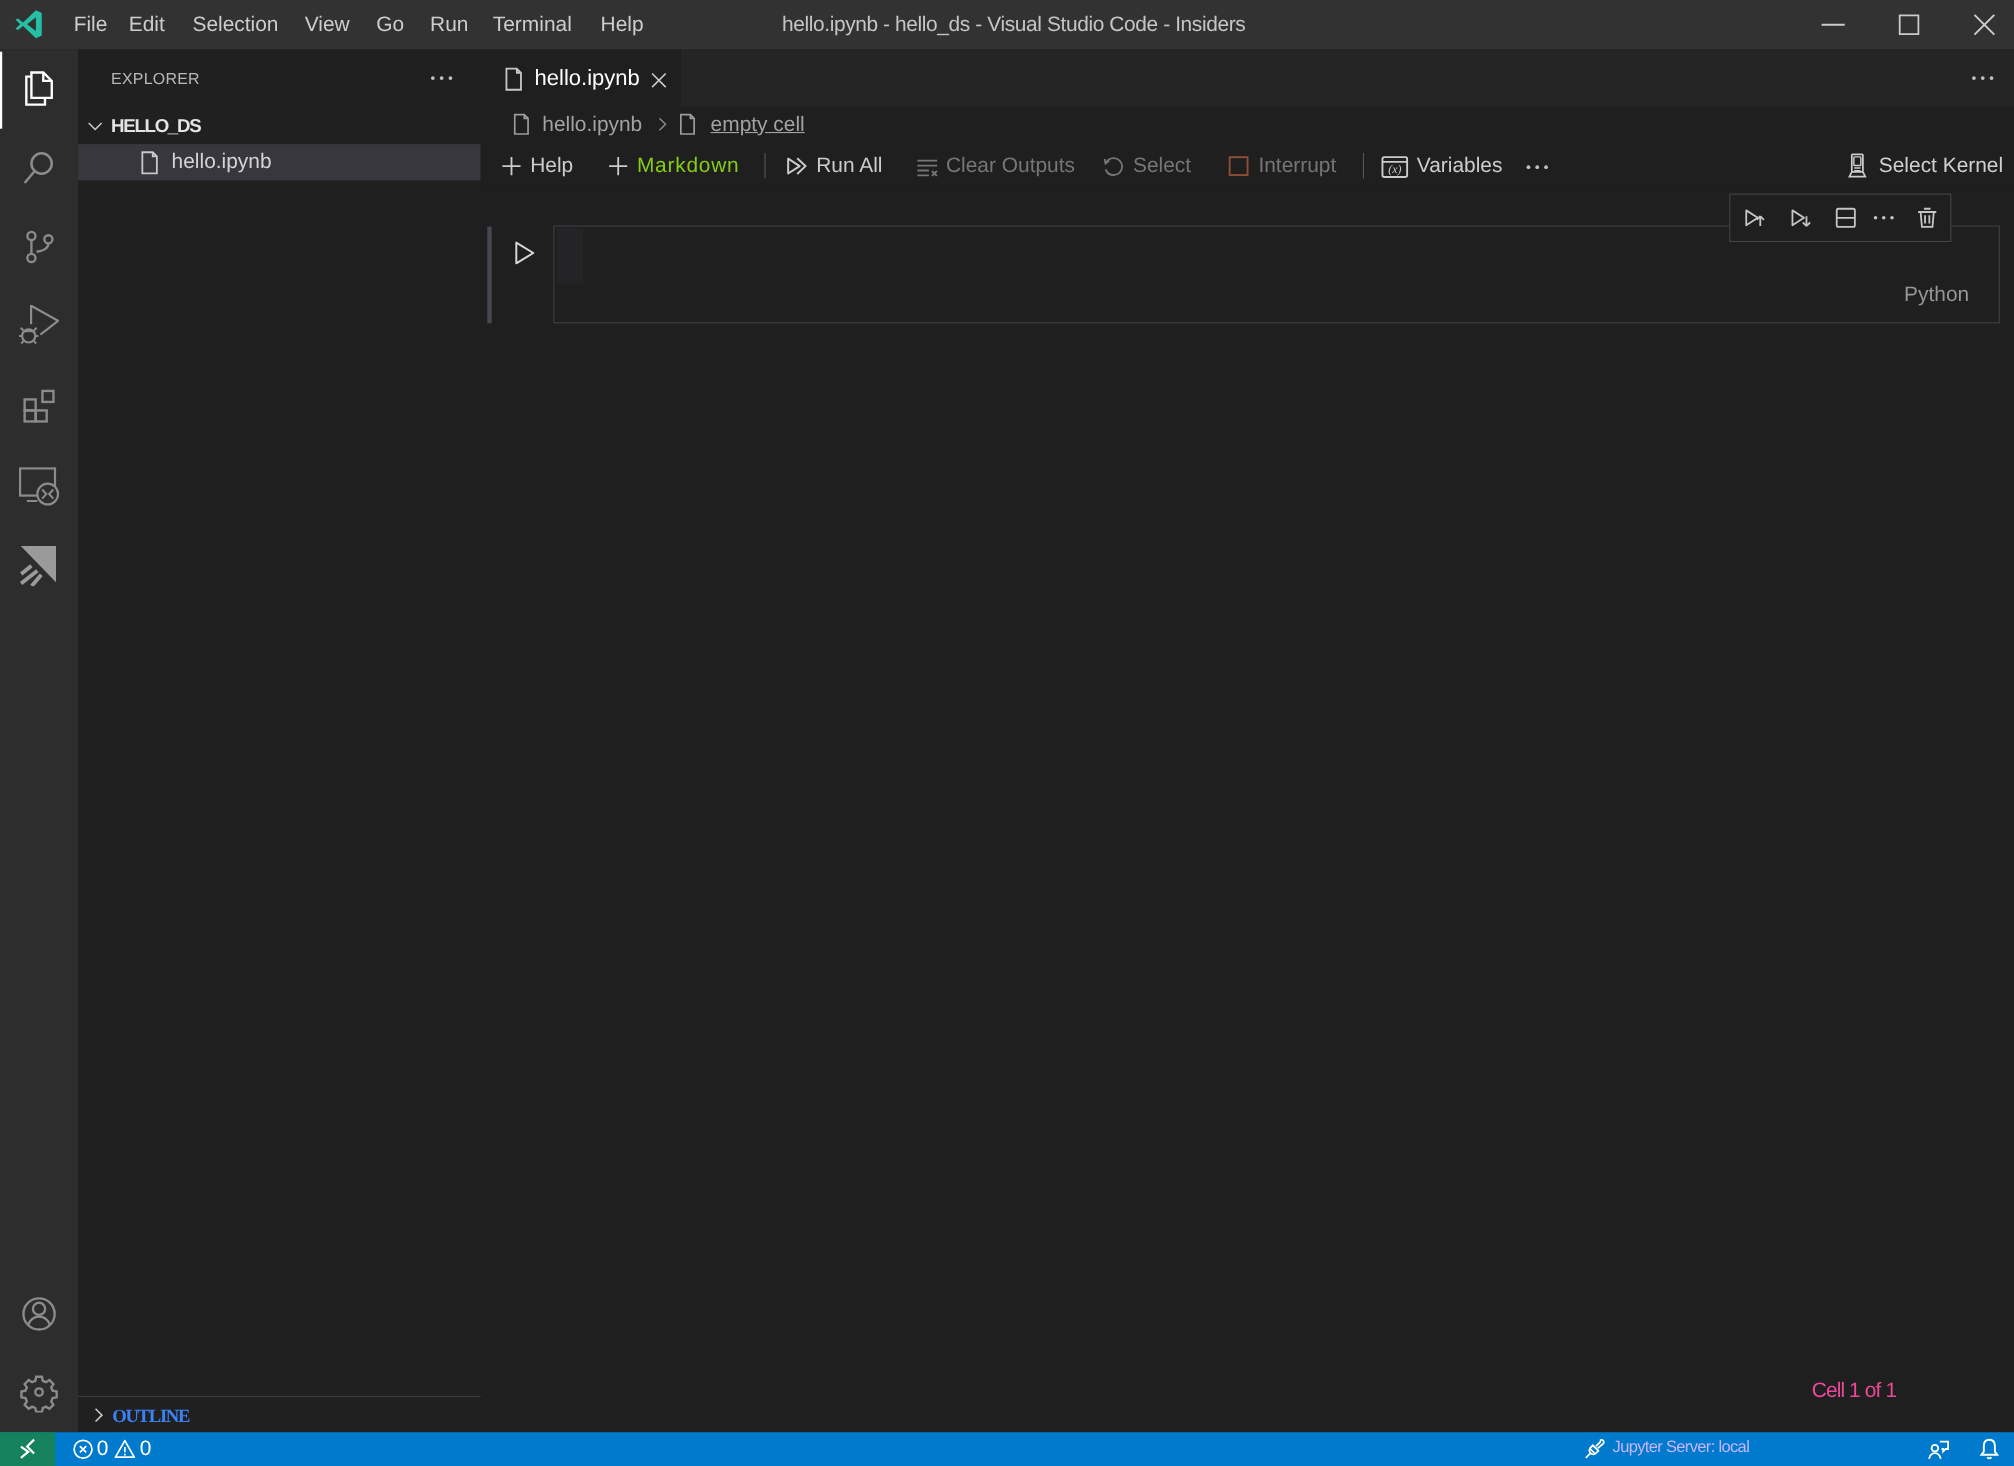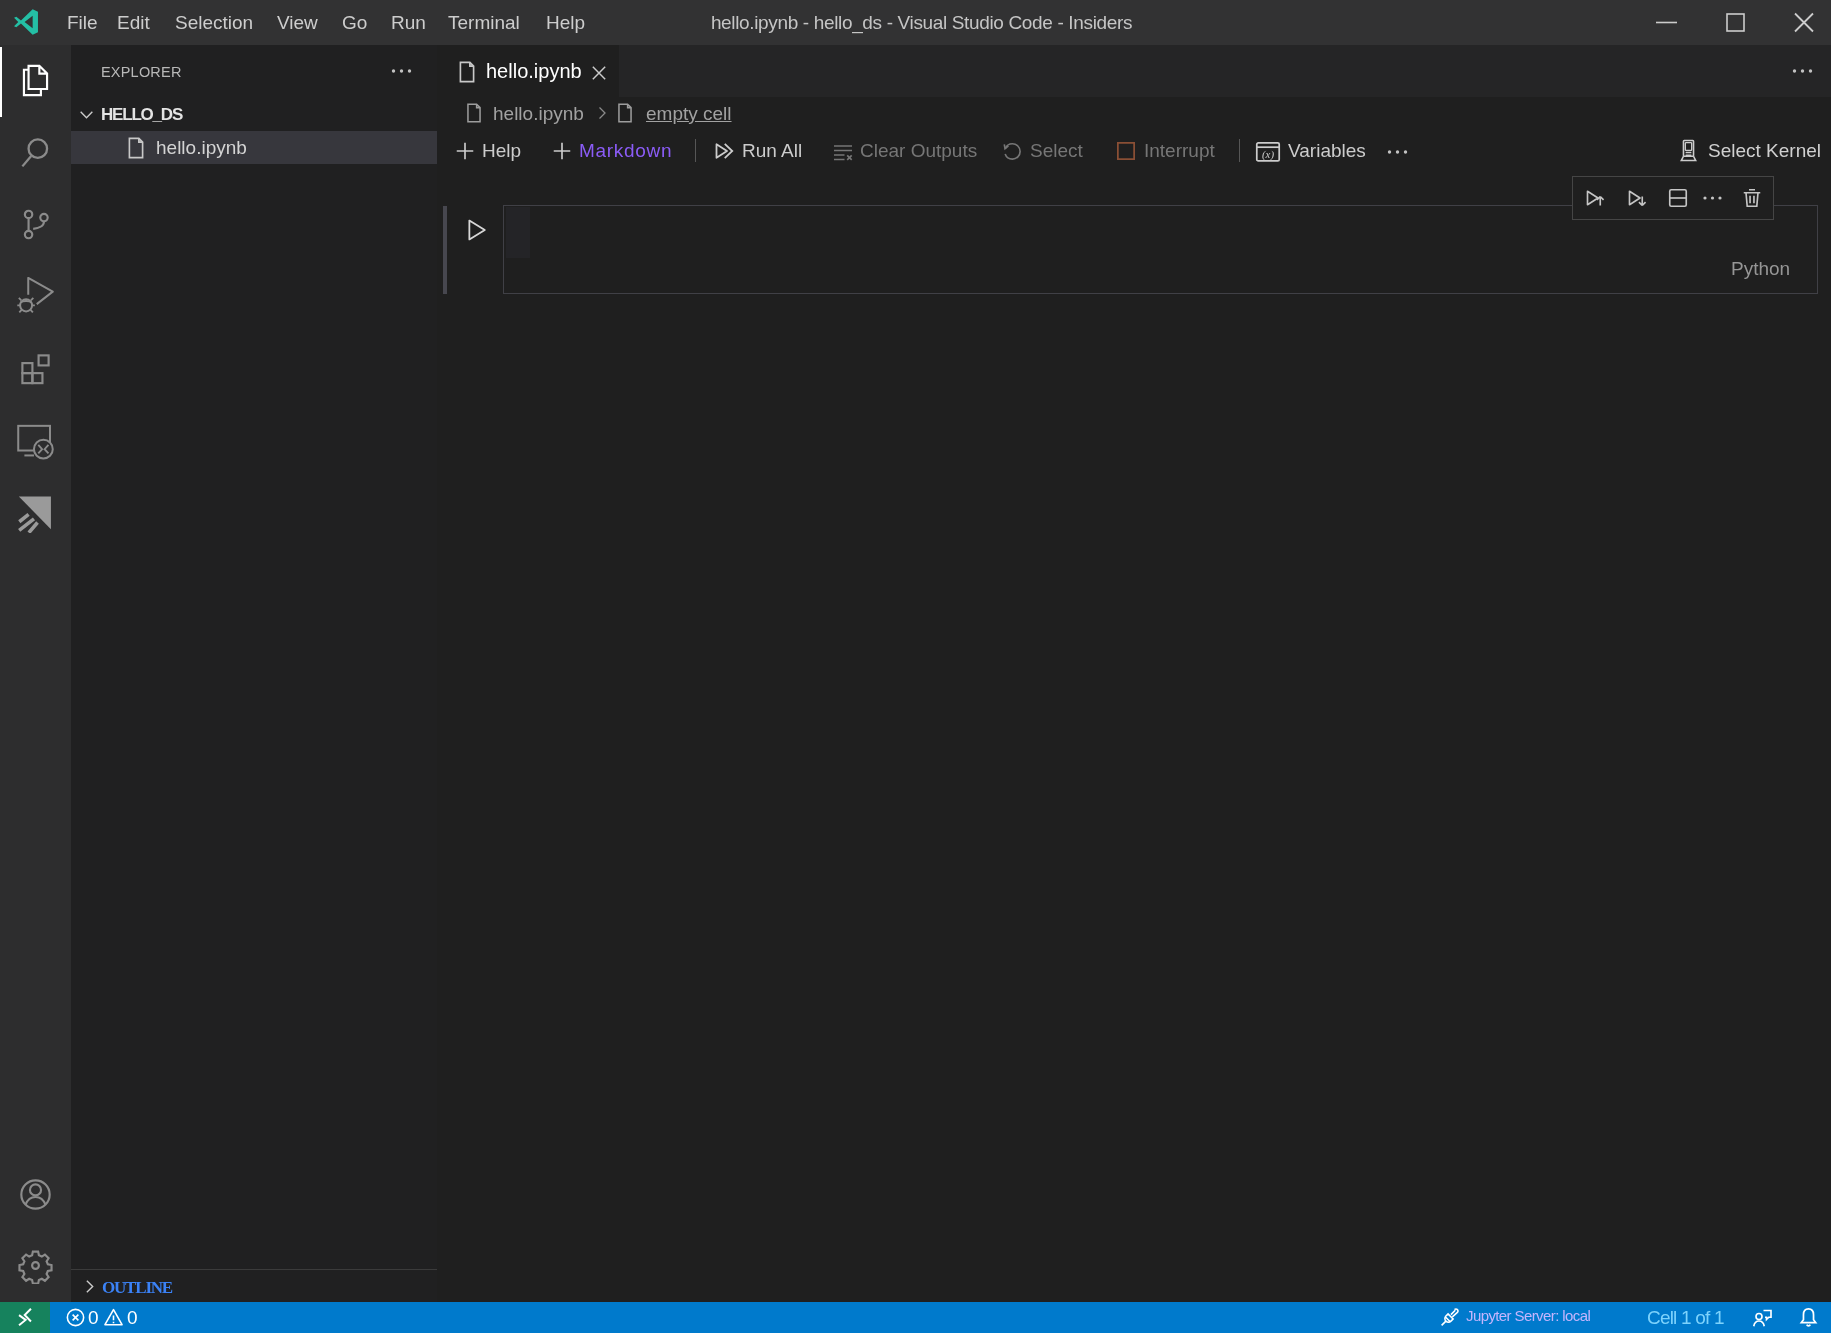--- a/index.html
+++ b/index.html
@@ -148,21 +148,21 @@
   <div class="abs" style="left:437px;top:130px;width:1394px;height:42px;background:#1f1f1f;"></div>
 
   <svg class="abs" style="left:454px;top:140px;" width="22" height="22" viewBox="0 0 16 16">
     <path d="M8 2 V14 M2 8 H14" stroke="#cccccc" stroke-width="1.2" fill="none"></path>
   </svg>
   <div class="abs" style="left:482px;top:140px;color:#cccccc;font-size:19px;">Help</div>
 
   <svg class="abs" style="left:551px;top:140px;" width="22" height="22" viewBox="0 0 16 16">
     <path d="M8 2 V14 M2 8 H14" stroke="#cccccc" stroke-width="1.2" fill="none"></path>
   </svg>
-  <div class="abs" style="left:579px;top:140px;color:#8b5cf6;font-size:19px;letter-spacing:0.7px;">Markdown</div>
+  <div class="abs" style="left:579px;top:140px;color:#84cc16;font-size:19px;letter-spacing:0.7px;">Markdown</div>
   <div class="abs" style="left:695px;top:139px;width:1px;height:23px;background:#565656;"></div>
 
   <svg class="abs" style="left:712px;top:139px;" width="24" height="24" viewBox="0 0 16 16">
     <path d="M3 3.5 V12.5 L10 8 Z" fill="none" stroke="#cccccc" stroke-width="1.2" stroke-linejoin="round"></path>
     <path d="M8.5 3.2 L13.5 8 L8.5 12.8" fill="none" stroke="#cccccc" stroke-width="1.2"></path>
   </svg>
   <div class="abs" style="left:742px;top:140px;color:#cccccc;font-size:19px;">Run All</div>
 
   <svg class="abs" style="left:831px;top:140px;" width="24" height="24" viewBox="0 0 16 16">
     <path d="M2 4 H14 M2 7 H14 M2 10 H9 M2 13 H9" stroke="#767676" stroke-width="1.1" fill="none"></path>
@@ -251,21 +251,21 @@
     <path d="M8 2 L14.5 13.5 H1.5 Z" fill="none" stroke="#ffffff" stroke-width="1.2" stroke-linejoin="round"></path>
     <path d="M8 6.5 V10 M8 11.2 V12.3" stroke="#ffffff" stroke-width="1.2"></path>
   </svg>
   <div class="abs" style="left:127px;top:1307px;color:#ffffff;font-size:19px;">0</div>
 
   <svg class="abs" style="left:1438px;top:1306px;" width="23" height="23" viewBox="0 0 16 16">
     <path d="M2.5 13.5 L5.5 10.5 M5 7.5 L8.5 11 M5.5 10.5 A2.5 2.5 0 0 0 9 10.5 L10.5 9 L7 5.5 L5.5 7 A2.5 2.5 0 0 0 5.5 10.5 Z" stroke="#ffffff" stroke-width="1.1" fill="none"></path>
     <path d="M9 6 L12 3 M10 7.5 L13.5 4.5 M11.5 2.5 A1.2 1.2 0 1 1 13.5 4.5" stroke="#ffffff" stroke-width="1.1" fill="none"></path>
   </svg>
   <div class="abs" style="left:1466px;top:1307px;color:#c4b5fd;font-size:15px;letter-spacing:-0.6px;text-align:center;">Jupyter Server: local</div>
-  <div class="abs" style="left:1647px;top:1307px;color:#7dd3fc;font-size:19px;letter-spacing:-0.8px;">Cell 1 of 1</div>
+  <div class="abs" style="left:1647px;top:1254px;color:#ec4899;font-size:19px;letter-spacing:-0.8px;">Cell 1 of 1</div>
   <svg class="abs" style="left:1750px;top:1306px;" width="24" height="24" viewBox="0 0 16 16">
     <circle cx="6" cy="7" r="2" fill="none" stroke="#ffffff" stroke-width="1.1"></circle>
     <path d="M2.5 13.5 C3 10.8 4.5 10 6 10 C7.5 10 9 10.8 9.5 13.5" fill="none" stroke="#ffffff" stroke-width="1.1"></path>
     <path d="M9 3 H14 V7.5 H12.5 L11 9 V7.5 H10" fill="none" stroke="#ffffff" stroke-width="1.1"></path>
   </svg>
   <svg class="abs" style="left:1797px;top:1306px;" width="23" height="23" viewBox="0 0 16 16">
     <path d="M8 2 C5.5 2 4.5 4 4.5 6 V9.5 L3 11.5 H13 L11.5 9.5 V6 C11.5 4 10.5 2 8 2 Z" fill="none" stroke="#ffffff" stroke-width="1.2"></path>
     <path d="M6.8 13 A1.3 1.3 0 0 0 9.2 13" fill="none" stroke="#ffffff" stroke-width="1.2"></path>
   </svg>
 

